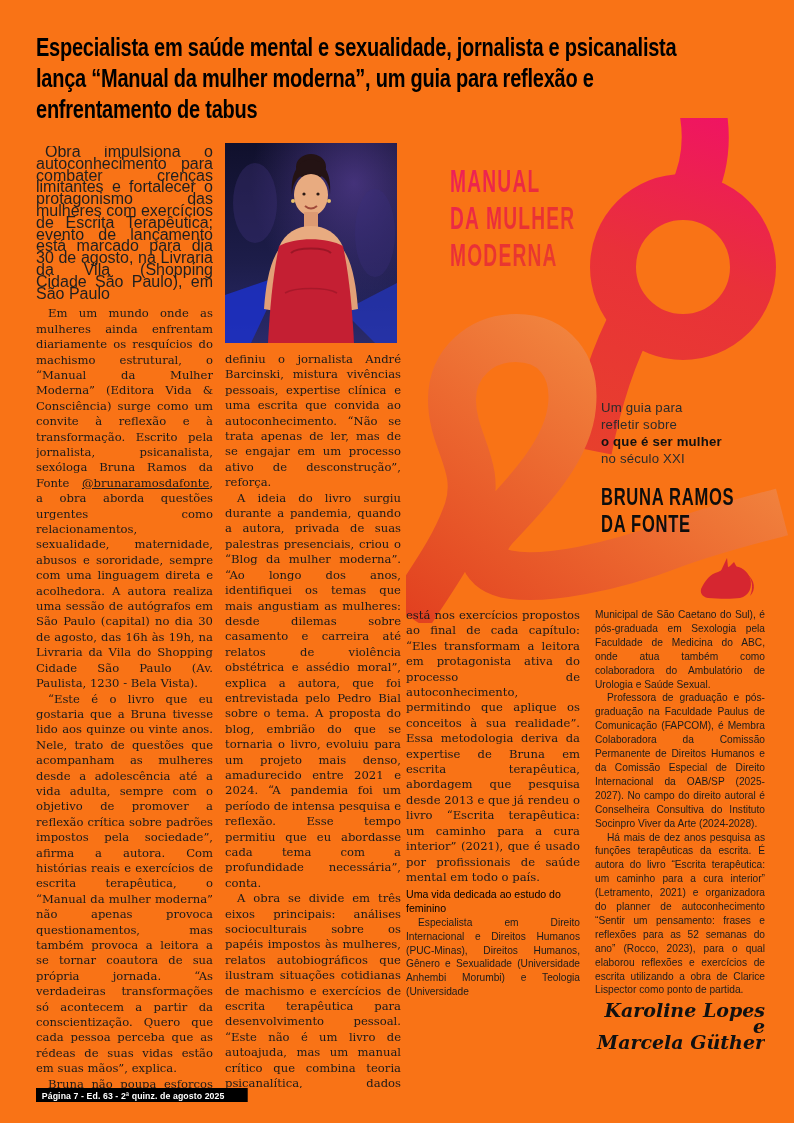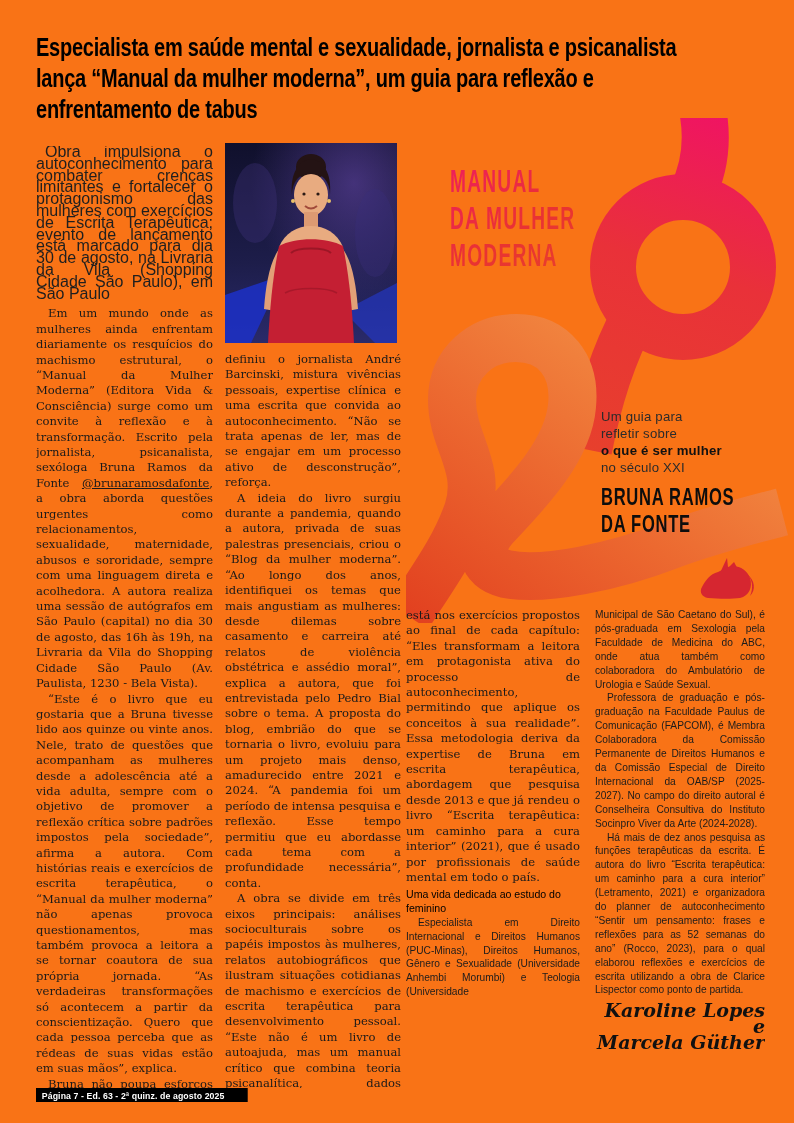--- a/index.html
+++ b/index.html
@@ -31,21 +31,21 @@
   .photo{position:absolute;left:225px;top:143px;width:172px;height:200px;overflow:hidden;}
   
   .cover-svg{position:absolute;left:406px;top:118px;width:388px;height:505px;pointer-events:none;}
   .cover-title{position:absolute;left:450px;top:163px;
                font-family:"Liberation Sans",sans-serif;font-weight:bold;font-size:32px;
                line-height:37px;letter-spacing:2px;transform:scaleX(0.60);transform-origin:left top;
                white-space:nowrap;color:#e62e3f;
                background:linear-gradient(160deg,#ee1f5b 0%,#e93332 60%,#e8402c 100%);
                -webkit-background-clip:text;background-clip:text;-webkit-text-fill-color:transparent;}
   .cover-tagline{position:absolute;left:601px;top:399px;font-size:13.2px;line-height:17px;
-                 color:#2b2b2b;letter-spacing:0.2px;margin-top:9px;}
+                 color:#2b2b2b;letter-spacing:0.2px;}
   .cover-tagline .b{font-weight:bold;color:#111;}
   .cover-author{position:absolute;left:601px;top:484px;font-weight:bold;font-size:23px;
                 line-height:27px;letter-spacing:1px;color:#0d0d0d;
                 transform:scaleX(0.72);transform-origin:left top;white-space:nowrap;}
   
   .footer-bar{position:absolute;left:36px;top:1088px;width:218px;height:14px;background:#000;
               color:#fff;font-weight:bold;font-size:9px;line-height:14px;
               letter-spacing:0.1px;padding-left:5px;transform:scaleX(0.97);transform-origin:left top;
               white-space:nowrap;box-sizing:border-box;border:1px solid #000;}
 </style>

